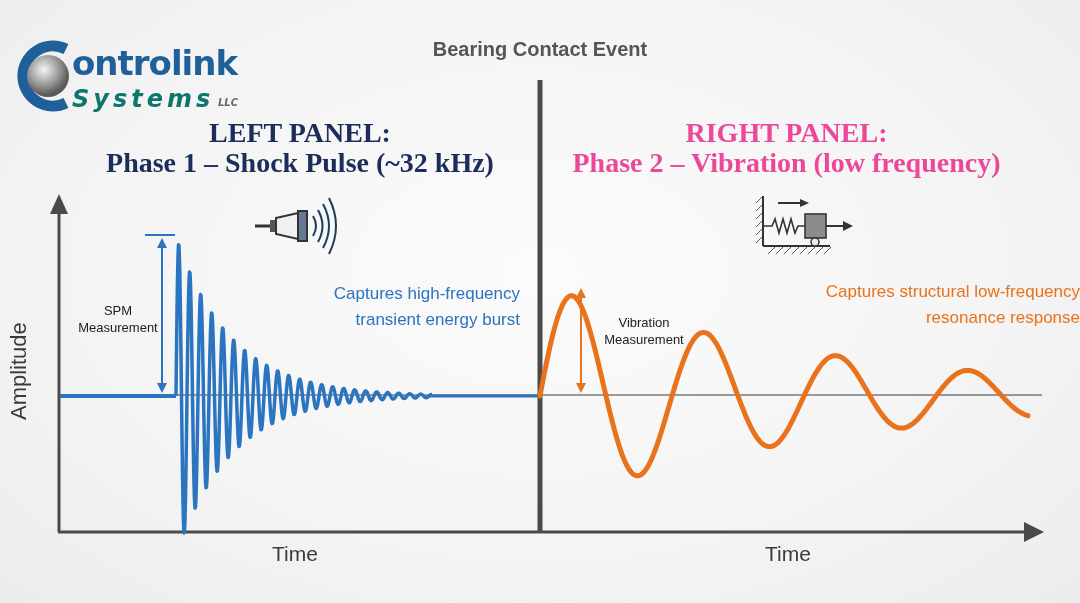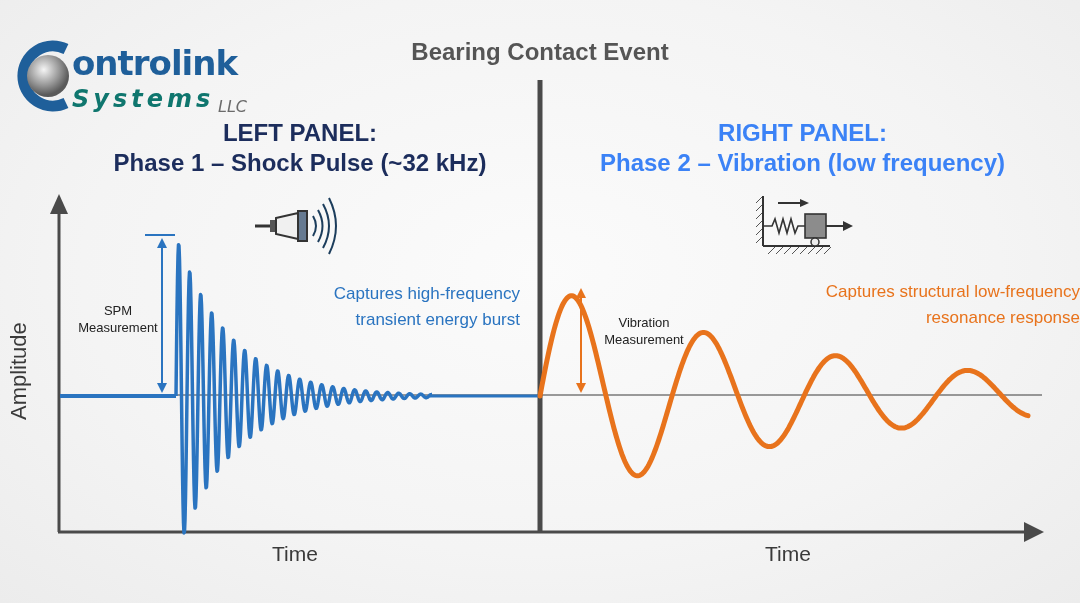--- a/index.html
+++ b/index.html
@@ -15,32 +15,32 @@
     font-family: "DejaVu Sans", sans-serif; font-weight: bold;
     font-size: 34px; color: #1f5f9a; letter-spacing: -1px;
   }
   .logo-sub {
     position: absolute; left: 58px; top: 46px;
     font-family: "DejaVu Sans", sans-serif; font-weight: bold; font-style: italic;
     font-size: 24px; color: #0f766e; letter-spacing: 4px;
   }
   .logo-llc {
     position: absolute; left: 204px; top: 58px;
-    font-family: "DejaVu Sans", sans-serif; font-weight: normal; font-style: italic;
-    font-size: 16px; color: #6b6b6b;
+    font-family: "DejaVu Sans", sans-serif; font-weight: bold; font-style: italic;
+    font-size: 10px; color: #6b6b6b;
   }
   .title {
     left: 0; width: 1080px; top: 38px; text-align: center;
-    font-size: 24px; font-weight: bold; color: #555555;
+    font-size: 20px; font-weight: bold; color: #555555;
   }
   .panel-head {
-    text-align: center; font-weight: bold; font-size: 24px; line-height: 30px;
+    text-align: center; font-weight: bold; font-size: 28px; line-height: 30px; font-family: Liberation Serif, serif;
   }
   .left-head { left: 60px; width: 480px; top: 118px; color: #1c2d5c; }
-  .right-head { left: 545px; width: 515px; top: 118px; color: #3b82f6; }
+  .right-head { left: 529px; width: 515px; top: 118px; color: #ec4899; }
   .caption { text-align: right; font-weight: normal; font-size: 17px; line-height: 26px; }
   .cap-left { left: 225px; width: 295px; top: 281px; color: #2a74c0; }
   .cap-right { left: 705px; width: 375px; top: 279px; color: #e8731c; }
   .meas {
     text-align: center; font-size: 13px; line-height: 17px; color: #222;
   }
   .spm { left: 62px; width: 112px; top: 302px; }
   .vib { left: 590px; width: 108px; top: 314px; }
   .axis-label { font-size: 21px; color: #3a3a3a; }
   .time-left { left: 272px; top: 542px; }

